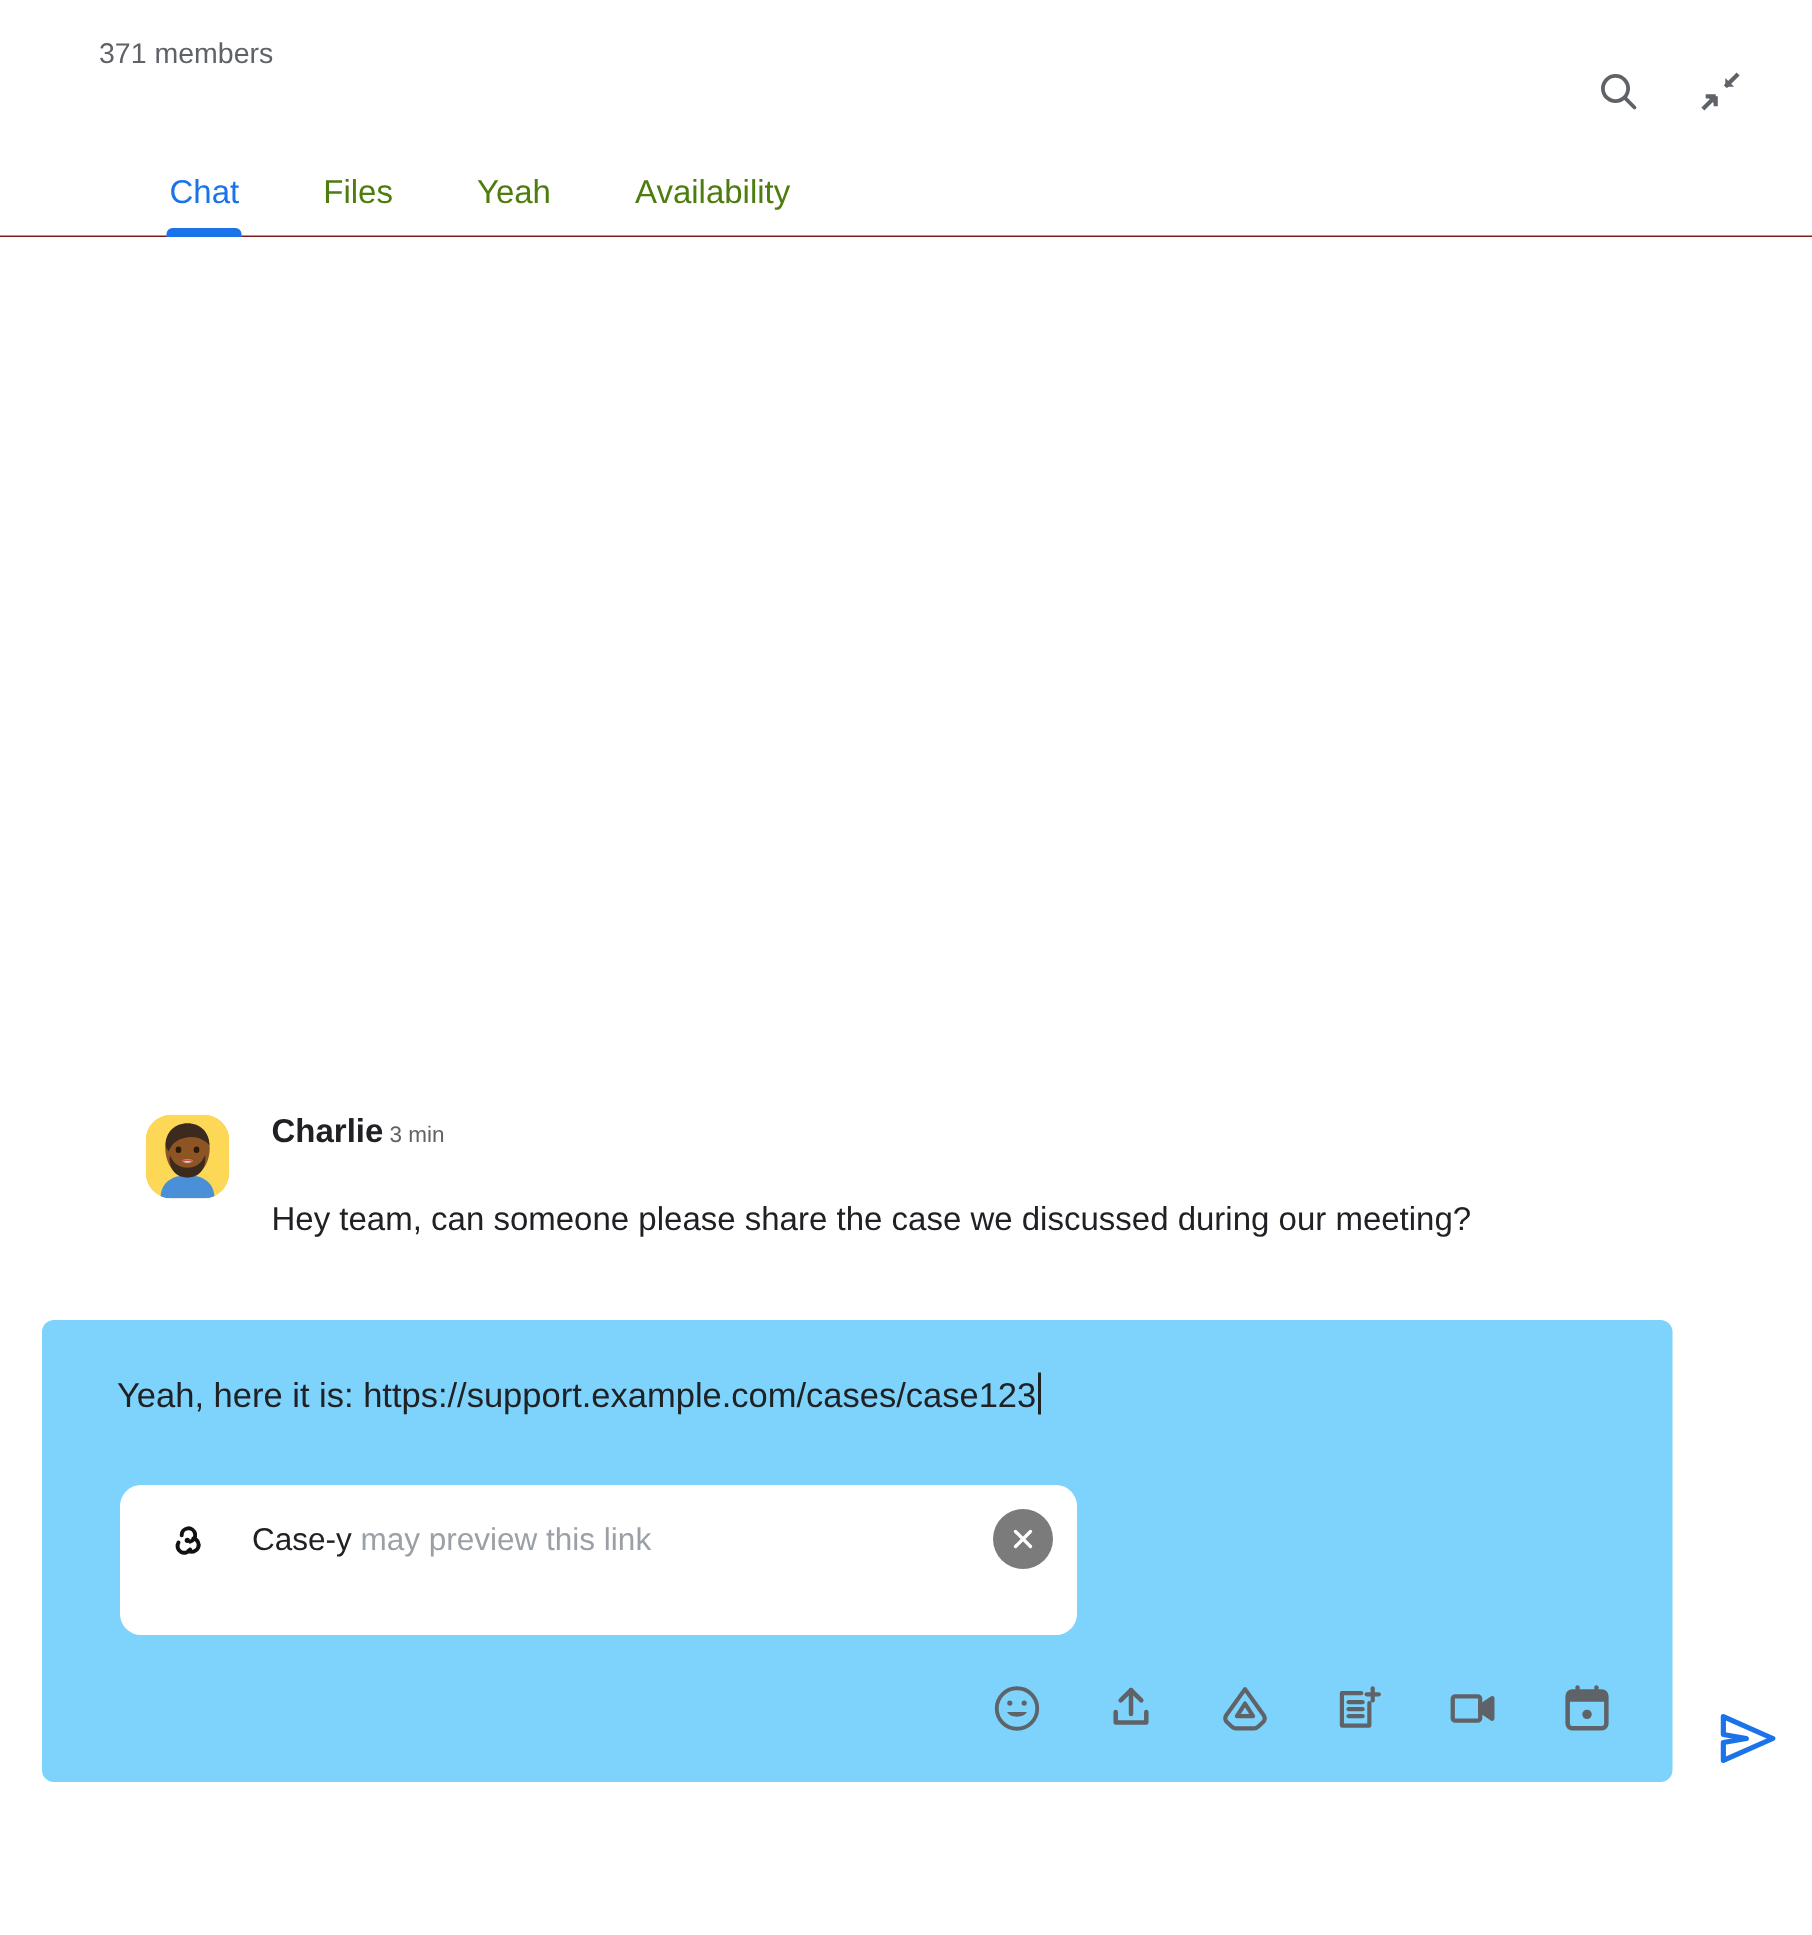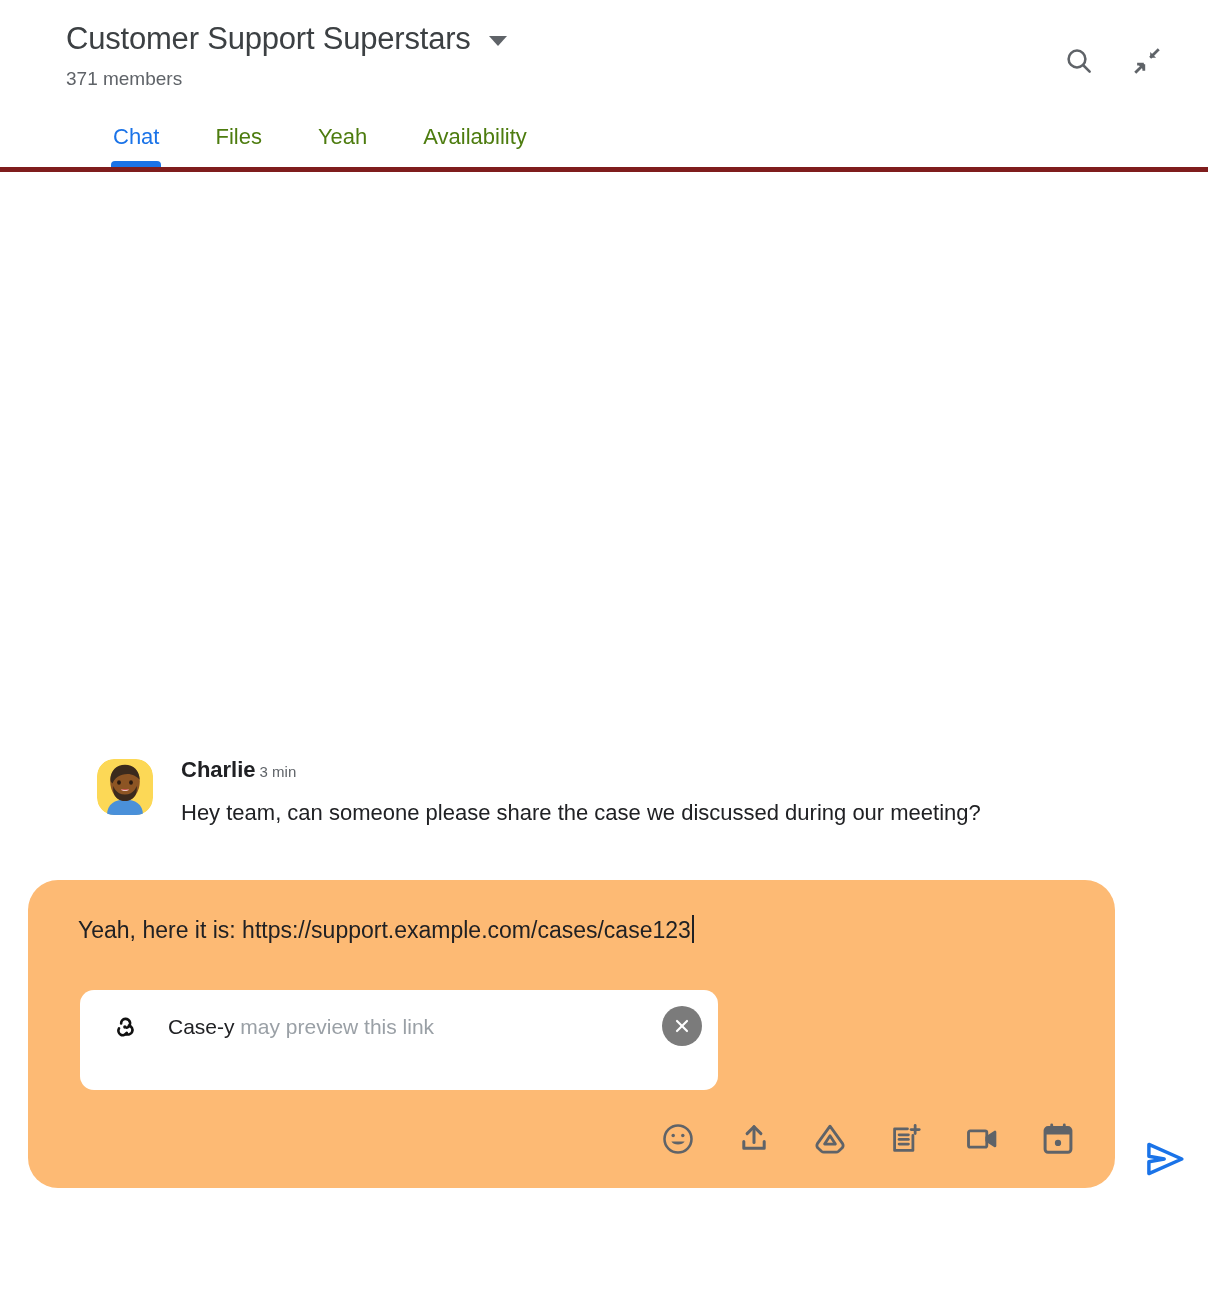--- a/index.html
+++ b/index.html
@@ -81,24 +81,24 @@
     align-items: center;
     justify-content: center;
     cursor: pointer;
     background: none;
     border: none;
   }
 
   
   .tabs {
     display: flex;
-    align-items: center;
+    align-items: flex-end;
     padding-left: 113px;
     margin-top: 28px;
-    border-bottom: 5px solid #7f1d1d;
+    border-bottom: 1px solid #7f1d1d;
     height: 52px;
   }
 
   .tab {
     position: relative;
     font-size: 22px;
     line-height: 30px;
     color: #4d7c0f;
     padding: 0 0 14px 0;
     margin-right: 0;
@@ -164,32 +164,32 @@
   .msg-time {
     font-size: 15px;
     line-height: 24px;
     color: #5f6368;
   }
 
   .msg-text {
     font-size: 22px;
     line-height: 40px;
     color: #202124;
-    margin-top: 8px;
+    margin-top: 24px;
     max-width: 900px;
   }
 
   
   .compose {
     position: absolute;
     left: 28px;
     top: 880px;
     width: 1087px;
-    background: #fdba74;
-    border-radius: 30px;
+    background: #7dd3fc;
+    border-radius: 8px;
     padding: 26px 26px 0 26px;
   }
 
   .compose-text {
     font-size: 23px;
     line-height: 32px;
     color: #202124;
     padding: 8px 0 0 24px;
     position: relative;
     display: inline-block;
@@ -275,24 +275,20 @@
   }
 </style>
 </head>
 <body>
 
 <div class="app">
 
   <div class="header">
     <div class="header-top">
       <div class="title-block">
-        <div class="title-row">
-          <div class="room-title">Customer Support Superstars</div>
-          <div class="caret-down"></div>
-        </div>
         <div class="member-count">371 members</div>
       </div>
 
       <div class="header-actions">
         <div class="icon-btn">
           <svg width="32" height="32" viewBox="0 0 24 24" fill="none" stroke="#5f6368" stroke-width="1.9" stroke-linecap="round">
             <circle cx="10.5" cy="10.5" r="6.3"></circle>
             <line x1="15.2" y1="15.2" x2="20" y2="20"></line>
           </svg>
         </div>

